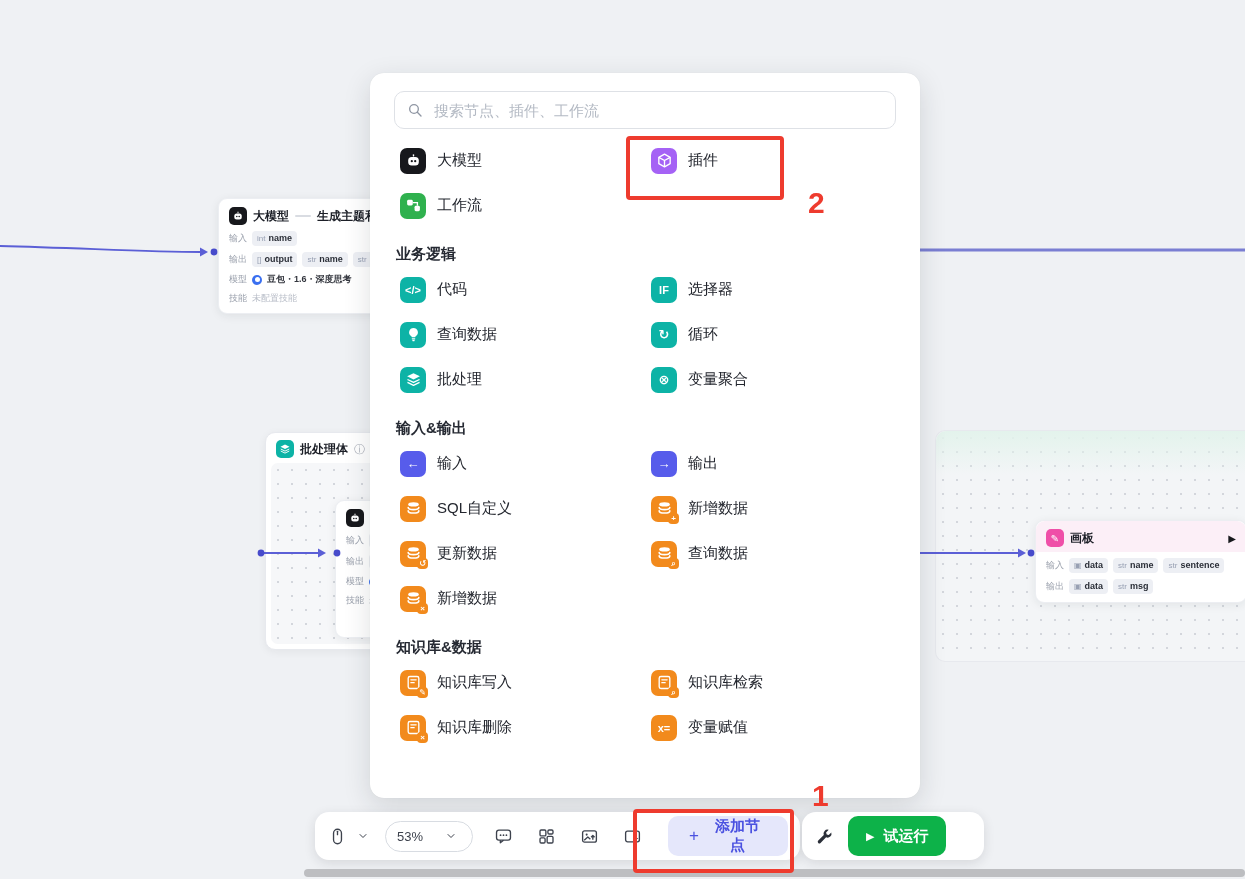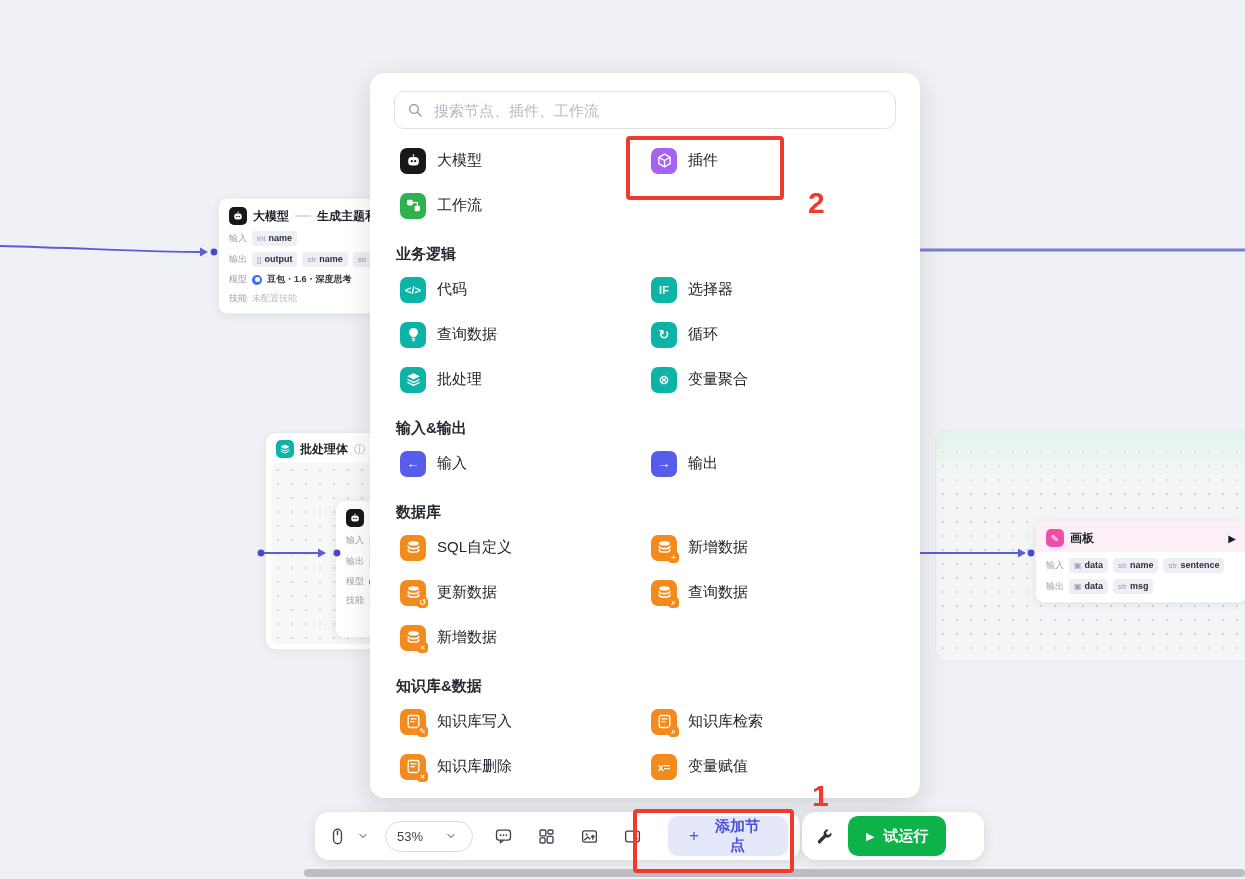--- a/index.html
+++ b/index.html
@@ -434,21 +434,20 @@
           </span>
           <span>输入</span>
         </div>
         <div class="menu-item">
           <span class="tile" style="background: rgb(87, 92, 235);">
             <span class="glyph-small">→</span>
           </span>
           <span>输出</span>
         </div>
       </div>
-      <div class="sec-title">数据库</div>
       <div class="sec-grid">
         <div class="menu-item">
           <span class="tile" style="background: rgb(242, 138, 28);">
             <svg>
               <use href="#sym-db"></use>
             </svg>
           </span>
           <span>SQL自定义</span>
         </div>
         <div class="menu-item">

